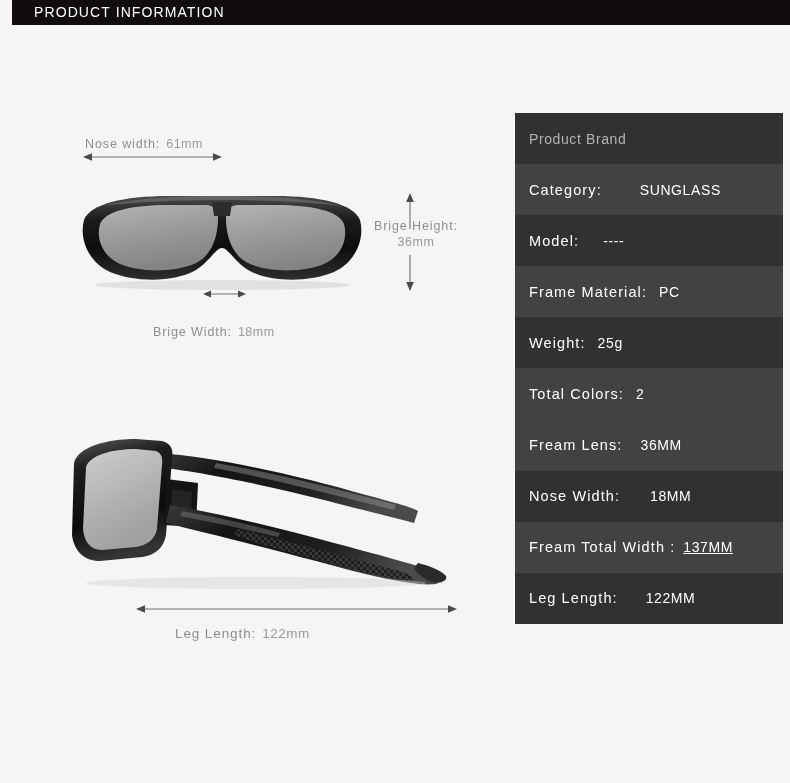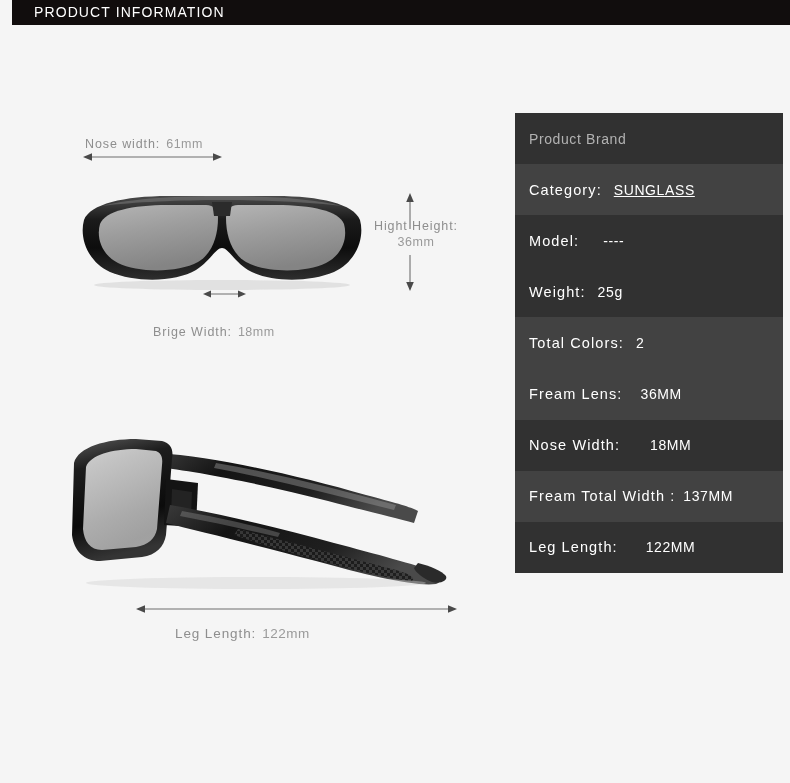--- a/index.html
+++ b/index.html
@@ -170,21 +170,21 @@
 
       <ellipse cx="150" cy="95" rx="128" ry="5" fill="#c9c9c9" opacity="0.45"></ellipse>
     </svg>
   </div>
 
   <svg class="arrow-svg" style="left:404px; top:168px;" width="12" height="38">
     <line x1="6" y1="36" x2="6" y2="6" stroke="#6f6f6f" stroke-width="1.1"></line>
     <polygon points="6,0 2.2,9 9.8,9" fill="#4a4a4a"></polygon>
   </svg>
   <div class="anno-label" style="left:374px; top:194px; text-align:center;">
-    <span>Hight Height:</span>
+    <span>Brige Height:</span>
     <div style="text-align:center; margin-top:2px;">
       <span class="val" style="margin-left:0;">36mm</span>
     </div>
   </div>
   <svg class="arrow-svg" style="left:404px; top:228px;" width="12" height="38">
     <line x1="6" y1="2" x2="6" y2="32" stroke="#6f6f6f" stroke-width="1.1"></line>
     <polygon points="6,38 2.2,29 9.8,29" fill="#4a4a4a"></polygon>
   </svg>
 
   <svg class="arrow-svg" style="left:203px; top:263px;" width="44" height="12">
@@ -281,28 +281,32 @@
 </div>
 
 <div id="spec-table">
 
   <div class="spec-row dark brand">
     <span class="spec-label">Product Brand</span>
   </div>
 
   <div class="spec-row light">
     <span class="spec-label">Category:</span>
-    <span class="spec-value" style="margin-left:12px;text-decoration:underline;">SUNGLASS</span>
+    <span class="spec-value" style="margin-left:38px;">SUNGLASS</span>
   </div>
 
   <div class="spec-row dark">
     <span class="spec-label">Model:</span>
     <span class="spec-value" style="margin-left:24px;">----</span>
   </div>
 
+  <div class="spec-row light">
+    <span class="spec-label">Frame Material:</span>
+    <span class="spec-value">PC</span>
+  </div>
 
   <div class="spec-row dark">
     <span class="spec-label">Weight:</span>
     <span class="spec-value">25g</span>
   </div>
 
   <div class="spec-row light">
     <span class="spec-label">Total Colors:</span>
     <span class="spec-value">2</span>
   </div>
@@ -313,20 +317,20 @@
     <span class="spec-value" style="margin-left:18px;">36MM</span>
   </div>
 
   <div class="spec-row dark">
     <span class="spec-label">Nose Width:</span>
     <span class="spec-value" style="margin-left:30px;">18MM</span>
   </div>
 
   <div class="spec-row light">
     <span class="spec-label">Fream Total Width :</span>
-    <span class="spec-value" style="margin-left:8px;">137MM</span>
+    <span class="spec-value" style="margin-left:8px;text-decoration:underline;">137MM</span>
   </div>
 
   <div class="spec-row dark">
     <span class="spec-label">Leg Length:</span>
     <span class="spec-value" style="margin-left:28px;">122MM</span>
   </div>
 </div>
 
 </body></html>

